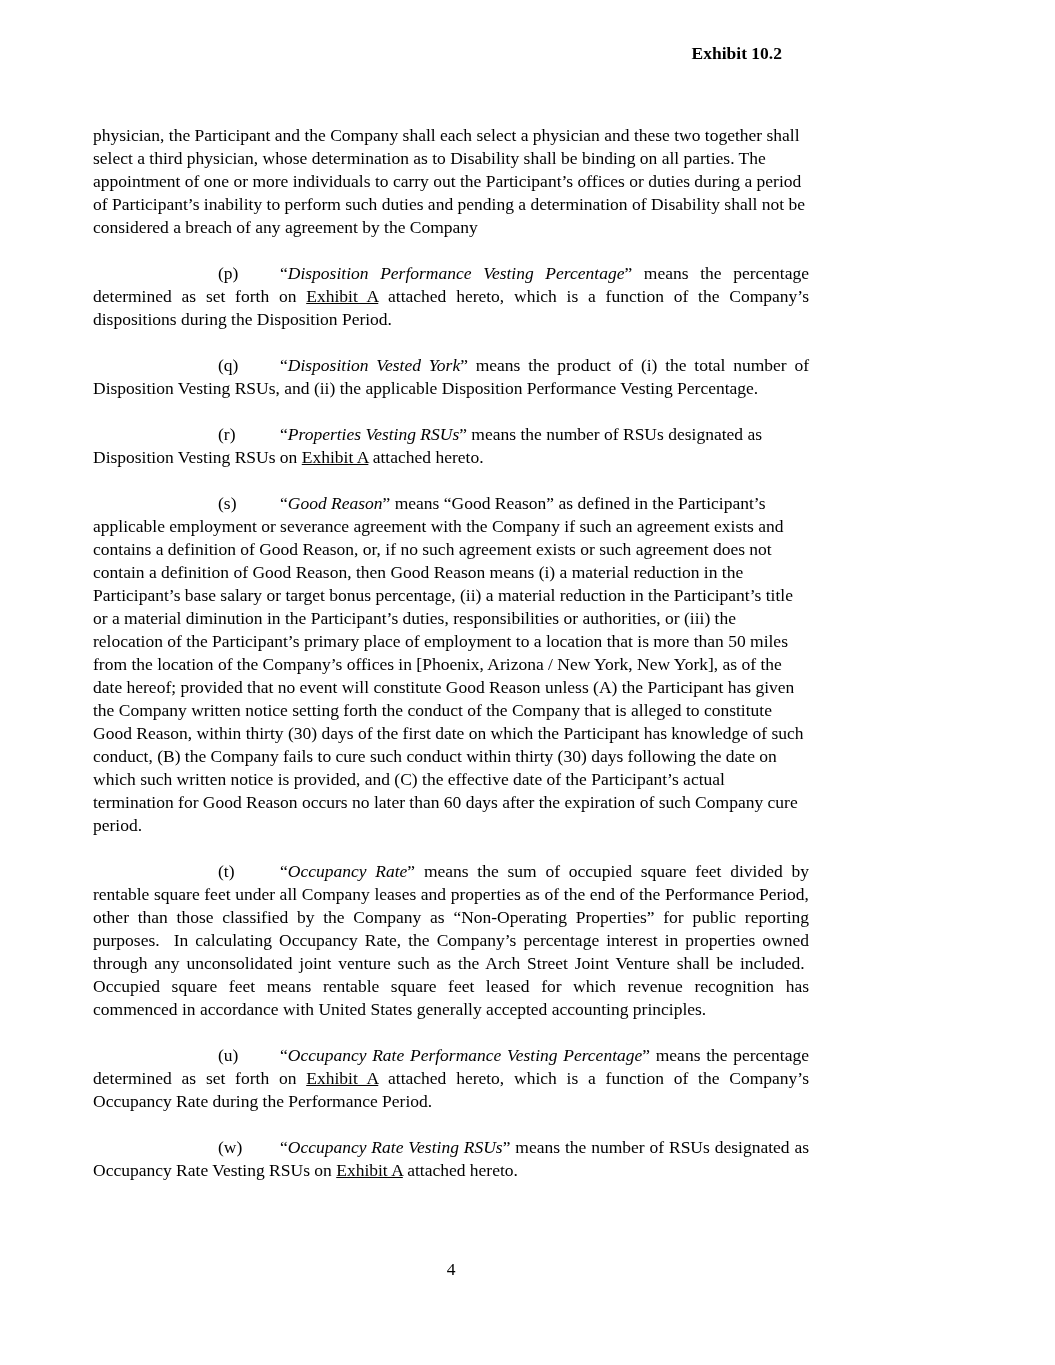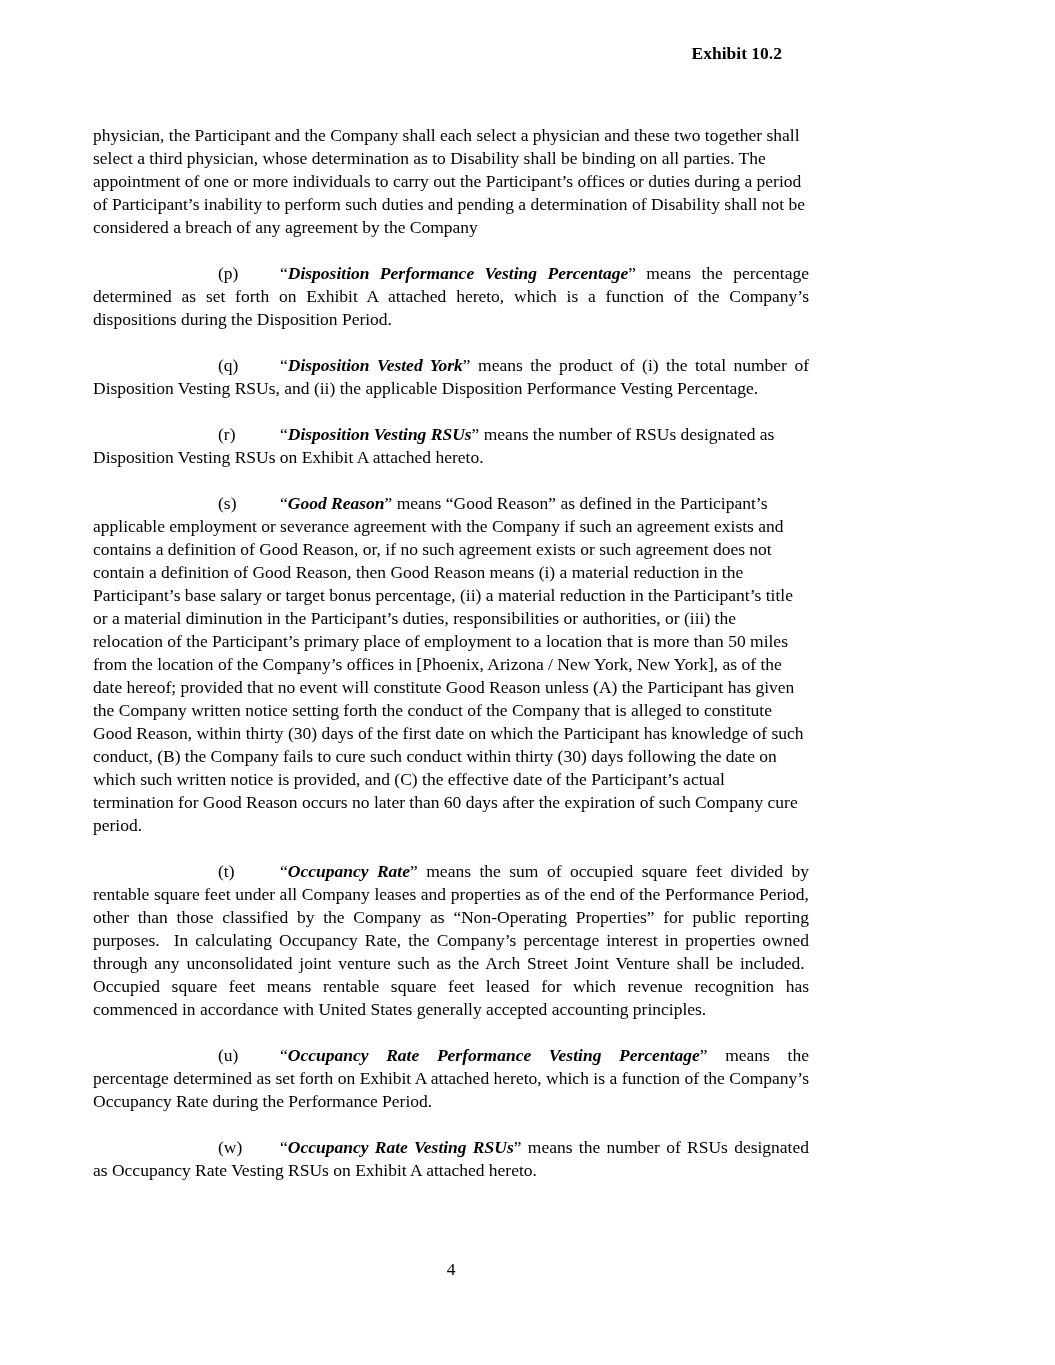--- a/index.html
+++ b/index.html
@@ -22,23 +22,23 @@
     padding-right: 27px;
     margin-bottom: 59px;
     white-space: nowrap;
   }
   p.body-p {
     margin: 0 0 23px 0;
   }
   p.def { text-indent: 125px; }
   p.just { text-align: justify; }
   .label { display: inline-block; width: 62px; text-indent: 0; }
-  .b { font-weight: bold; margin-top: 44px; }
+  .b { font-weight: normal; margin-top: 44px; }
   .i { font-style: italic; }
-  .u { }
+  .u { text-decoration: underline; }
   .page-number {
     position: absolute;
     top: 1258px;
     left: 0;
     right: 0;
     text-align: center;
   }
 </style>
 </head>
 <body>
@@ -46,21 +46,21 @@
 <div class="page">
 
   <div class="header">Exhibit 10.2</div>
 
   <p class="body-p"><span>physician, the Participant and the Company shall each select a physician and these two together shall select a third physician, whose determination as to Disability shall be binding on all parties. The appointment of one or more individuals to carry out the Participant’s offices or duties during a period of Participant’s inability to perform such duties and pending a determination of Disability shall not be considered a breach of any agreement by the Company</span></p>
 
   <p class="body-p def just"><span class="label">(p)</span><span>“</span><span class="b i">Disposition Performance Vesting Percentage</span><span>” means the percentage determined as set forth on </span><span class="u">Exhibit A</span><span> attached hereto, which is a function of the Company’s dispositions during the Disposition Period.</span></p>
 
   <p class="body-p def just"><span class="label">(q)</span><span>“</span><span class="b i">Disposition Vested York</span><span>” means the product of (i) the total number of Disposition Vesting RSUs, and (ii) the applicable Disposition Performance Vesting Percentage.</span></p>
 
-  <p class="body-p def"><span class="label">(r)</span><span>“</span><span class="b i">Disposition Vesting RSUs</span><span>” means the number of RSUs designated as Disposition Vesting RSUs on </span><span class="u">Exhibit A</span><span> attached hereto.</span></p>
+  <p class="body-p def"><span class="label">(r)</span><span>“</span><span class="b i">Properties Vesting RSUs</span><span>” means the number of RSUs designated as Disposition Vesting RSUs on </span><span class="u">Exhibit A</span><span> attached hereto.</span></p>
 
   <p class="body-p def"><span class="label">(s)</span><span>“</span><span class="b i">Good Reason</span><span>” means “Good Reason” as defined in the Participant’s applicable employment or severance agreement with the Company if such an agreement exists and contains a definition of Good Reason, or, if no such agreement exists or such agreement does not contain a definition of Good Reason, then Good Reason means (i) a material reduction in the Participant’s base salary or target bonus percentage, (ii) a material reduction in the Participant’s title or a material diminution in the Participant’s duties, responsibilities or authorities, or (iii) the relocation of the Participant’s primary place of employment to a location that is more than 50 miles from the location of the Company’s offices in [Phoenix, Arizona / New York, New York], as of the date hereof; provided that no event will constitute Good Reason unless (A) the Participant has given the Company written notice setting forth the conduct of the Company that is alleged to constitute Good Reason, within thirty (30) days of the first date on which the Participant has knowledge of such conduct, (B) the Company fails to cure such conduct within thirty (30) days following the date on which such written notice is provided, and (C) the effective date of the Participant’s actual termination for Good Reason occurs no later than 60 days after the expiration of such Company cure period.</span></p>
 
   <p class="body-p def just"><span class="label">(t)</span><span>“</span><span class="b i">Occupancy Rate</span><span>” means the sum of occupied square feet divided by rentable square feet under all Company leases and properties as of the end of the Performance Period, other than those classified by the Company as “Non-Operating Properties” for public reporting purposes.&nbsp; In calculating Occupancy Rate, the Company’s percentage interest in properties owned through any unconsolidated joint venture such as the Arch Street Joint Venture shall be included.&nbsp; Occupied square feet means rentable square feet leased for which revenue recognition has commenced in accordance with United States generally accepted accounting principles.</span></p>
 
   <p class="body-p def just"><span class="label">(u)</span><span>“</span><span class="b i">Occupancy Rate Performance Vesting Percentage</span><span>” means the percentage determined as set forth on </span><span class="u">Exhibit A</span><span> attached hereto, which is a function of the Company’s Occupancy Rate during the Performance Period.</span></p>
 
 
   <p class="body-p def just"><span class="label">(w)</span><span>“</span><span class="b i">Occupancy Rate Vesting RSUs</span><span>” means the number of RSUs designated as Occupancy Rate Vesting RSUs on </span><span class="u">Exhibit A</span><span> attached hereto.</span></p>
 

